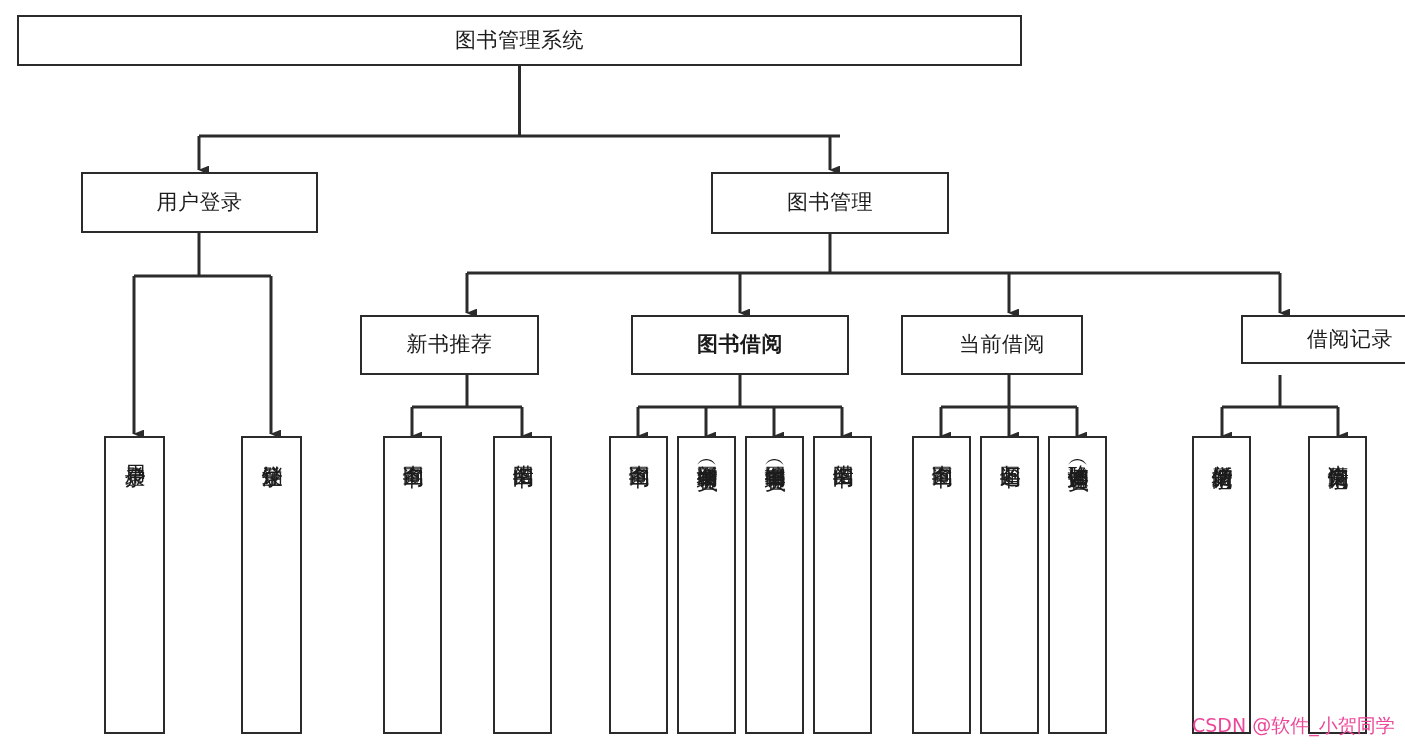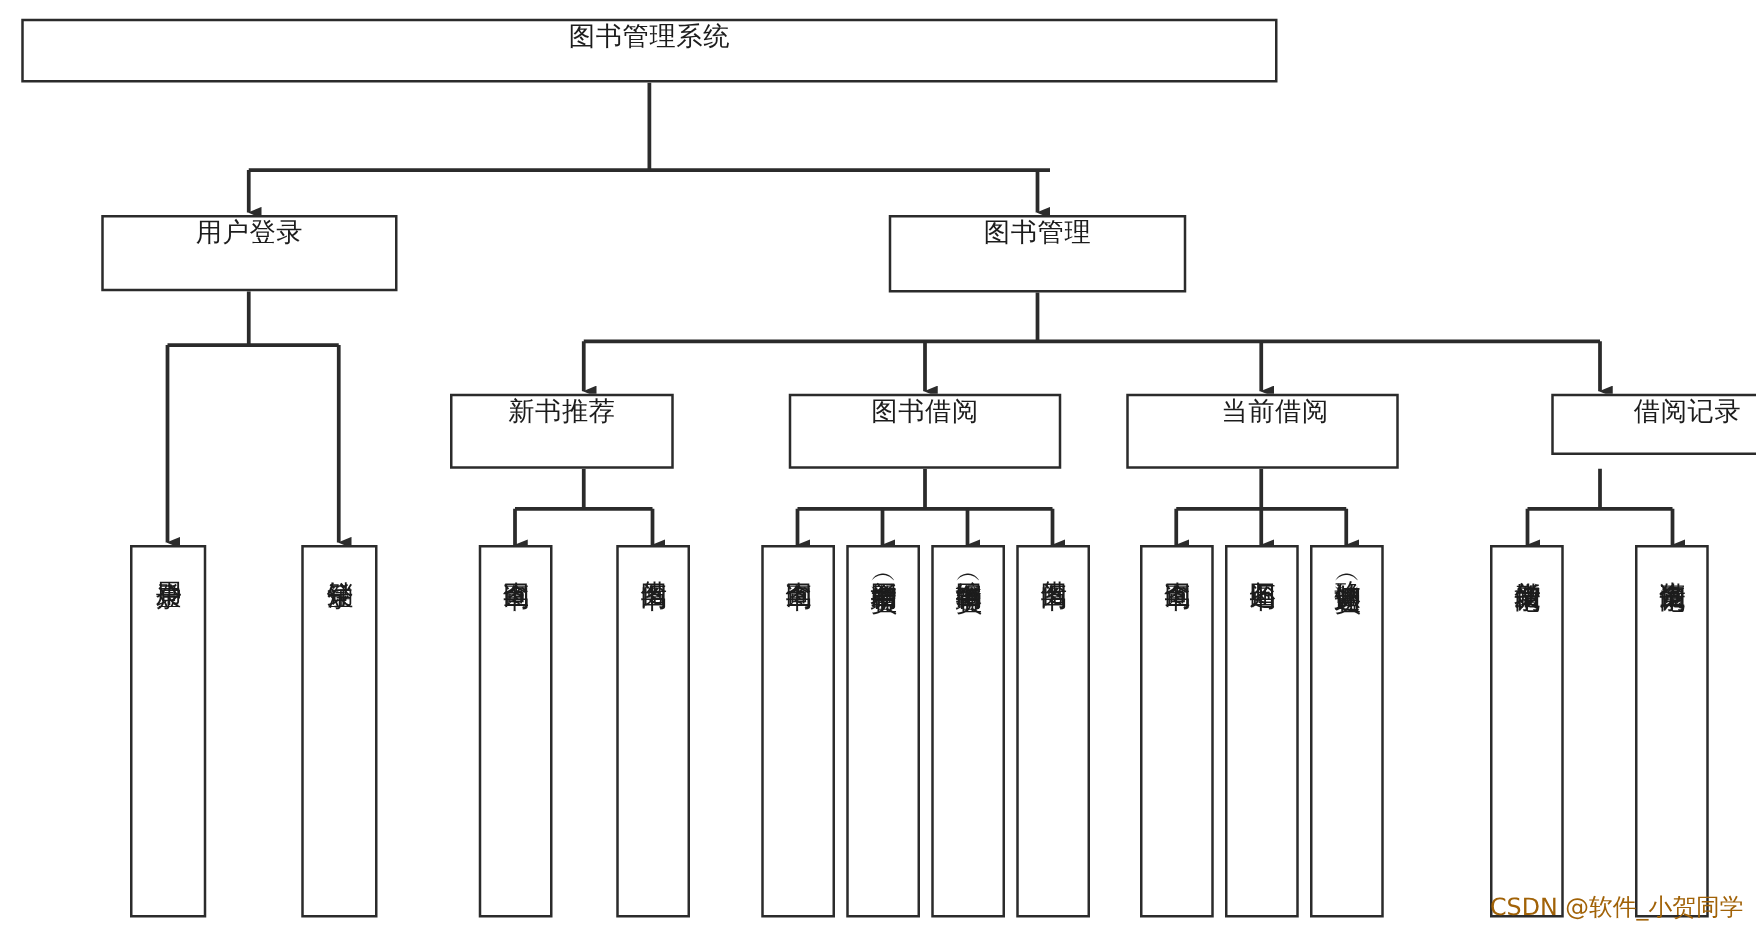--- a/index.html
+++ b/index.html
@@ -25,20 +25,21 @@
     width: 1405px;
     height: 747px;
     pointer-events: none;
   }
   .node {
     position: absolute;
     box-sizing: border-box;
     background: #ffffff;
     border: 2.5px solid #2b2b2b;
     display: flex;
+    align-items: center;
     justify-content: center;
     z-index: 2;
   }
   .node-label {
     color: #1c1c1c;
     font-size: 21px;
     line-height: 1.22;
     letter-spacing: 0.5px;
     white-space: nowrap;
     text-align: center;
@@ -55,21 +56,21 @@
     font-size: 21px;
     line-height: 1.30;
     letter-spacing: 1px;
     max-height: 280px;
   }
   #watermark {
     position: absolute;
     left: 1192px;
     top: 713px;
     font-size: 19px;
-    color: #a16207;
+    color: #ec4899;
     white-space: nowrap;
     z-index: 3;
     font-family: "DejaVu Sans", "Liberation Sans", sans-serif;
   }
 </style>
 </head>
 <body>
 
 <div id="diagram-root">
 
@@ -130,24 +131,24 @@
   <div class="node" style="left:81px; top:172px; width:237px; height:61px;">
     <span class="node-label">用户登录</span>
   </div>
   <div class="node" style="left:711px; top:172px; width:238px; height:62px;">
     <span class="node-label">图书管理</span>
   </div>
 
   <div class="node" style="left:360px; top:315px; width:179px; height:60px;">
     <span class="node-label">新书推荐</span>
   </div>
-  <div class="node" style="left:631px; top:315px; width:218px; height:60px;">
+  <div class="node" style="left:631px; top:315px; width:218px; height:60px;font-weight:bold;">
     <span class="node-label">图书借阅</span>
   </div>
-  <div class="node" style="left:901px; top:315px; width:218px; height:60px;padding-left:20px;">
+  <div class="node" style="left:901px; top:315px; width:182px; height:60px;padding-left:20px;">
     <span class="node-label">当前借阅</span>
   </div>
   <div class="node" style="left:1241px; top:315px; width:218px; height:49px;">
     <span class="node-label">借阅记录</span>
   </div>
 
   <div class="node leaf" style="left:104px; top:436px; width:61px; height:298px;">
     <span class="node-label">用户登录</span>
   </div>
   <div class="node leaf" style="left:241px; top:436px; width:61px; height:298px;">

